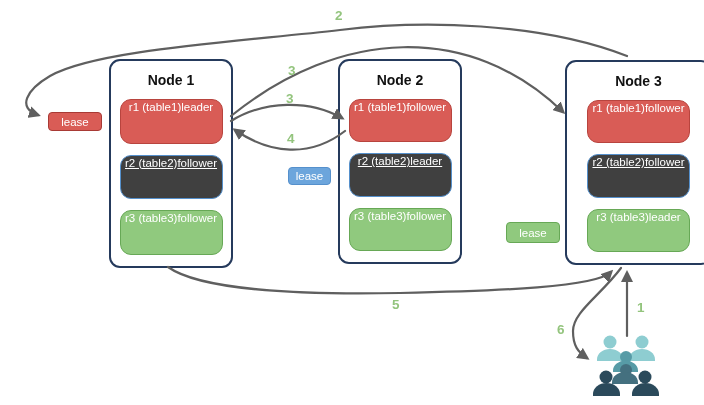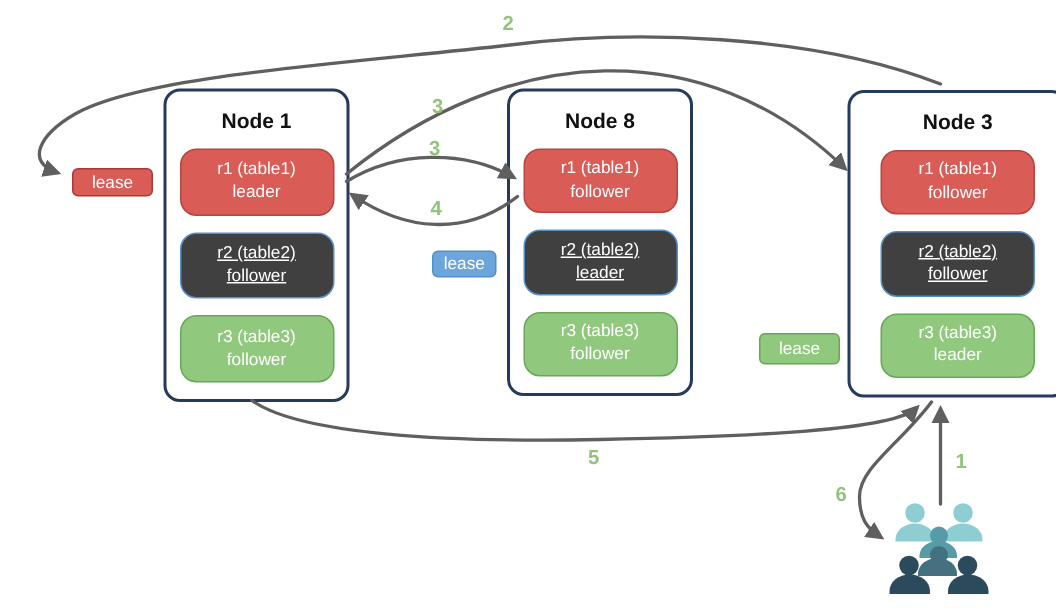--- a/index.html
+++ b/index.html
@@ -11,21 +11,21 @@
   .node{
     position:absolute;z-index:1;background:#ffffff;
     border:2px solid #253a5c;border-radius:11px;
     box-sizing:border-box;display:flex;flex-direction:column;align-items:center;
     padding-top:8px;
   }
   .node-title{font-weight:bold;font-size:14px;color:#111;margin:3px 16px 11px;}
   .replica{
     width:103px;height:45px;border-radius:11px;box-sizing:border-box;
     color:#fff;font-size:11.5px;line-height:1.32;text-align:center;
-    display:flex;flex-direction:column;justify-content:center;
+    display:flex;flex-direction:row;justify-content:center;
     margin-bottom:11px;
   }
   .replica.red{background:#d95c56;border:1.5px solid #b8443e;}
   .replica.blue{background:#404040;border:1.5px solid #5590cc;text-decoration:underline;}
   .replica.green{background:#90c97e;border:1.5px solid #67a856;}
   .lease{
     position:absolute;z-index:3;color:#fff;font-size:11.5px;
     display:flex;align-items:center;justify-content:center;
     border-radius:4px;box-sizing:border-box;
   }
@@ -104,21 +104,21 @@
       <div>r2 (table2)</div>
       <div>follower</div>
     </div>
     <div class="replica green">
       <div>r3 (table3)</div>
       <div>follower</div>
     </div>
   </div>
 
   <div class="node" style="left:338px;top:59px;width:124px;height:205px">
-    <div class="node-title">Node 8</div>
+    <div class="node-title">Node 2</div>
     <div class="replica red">
       <div>r1 (table1)</div>
       <div>follower</div>
     </div>
     <div class="replica blue">
       <div>r2 (table2)</div>
       <div>leader</div>
     </div>
     <div class="replica green">
       <div>r3 (table3)</div>

